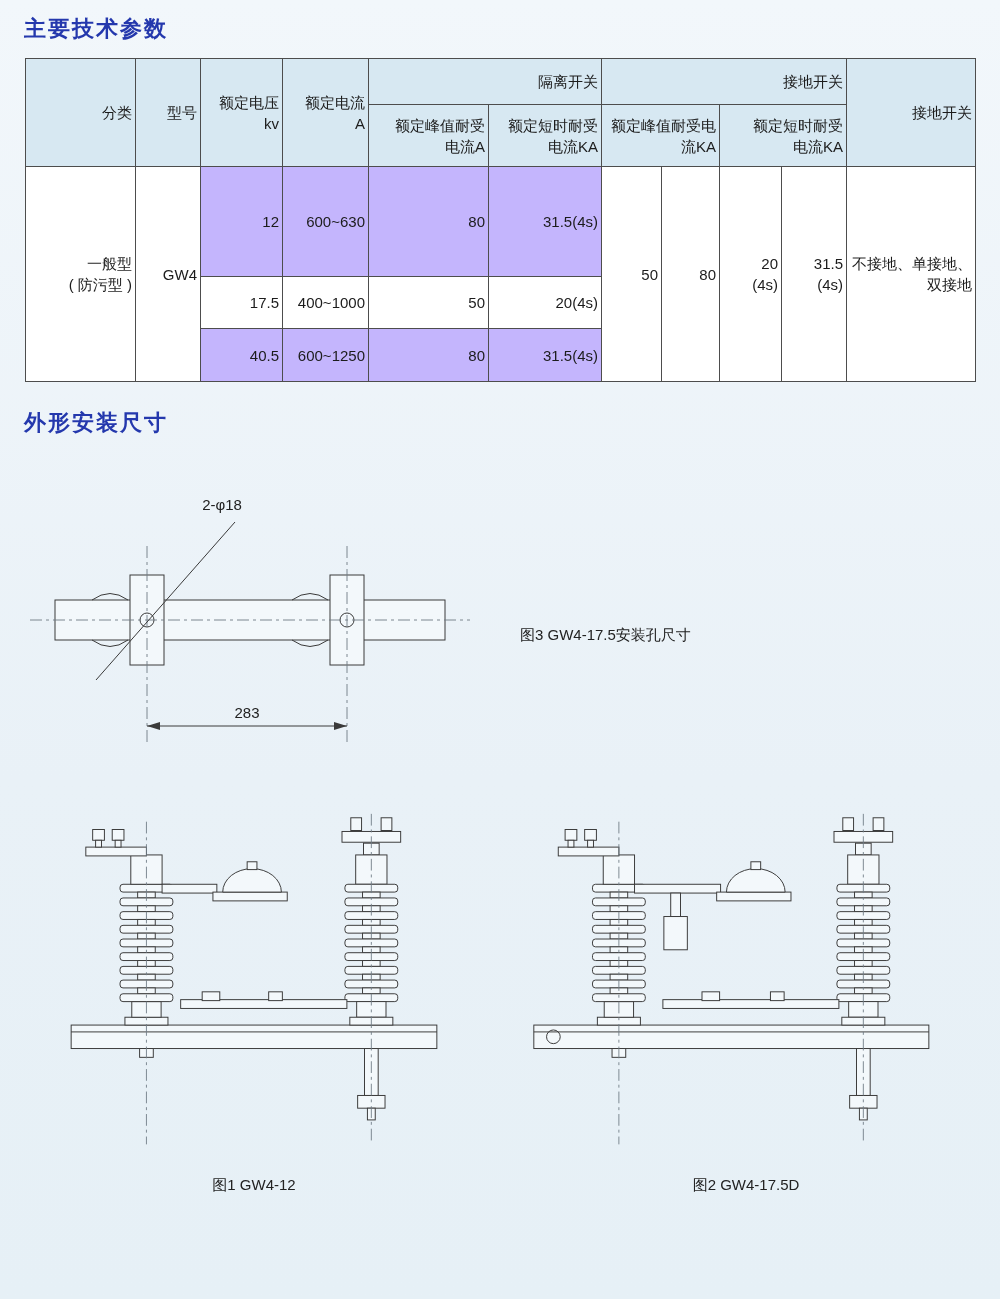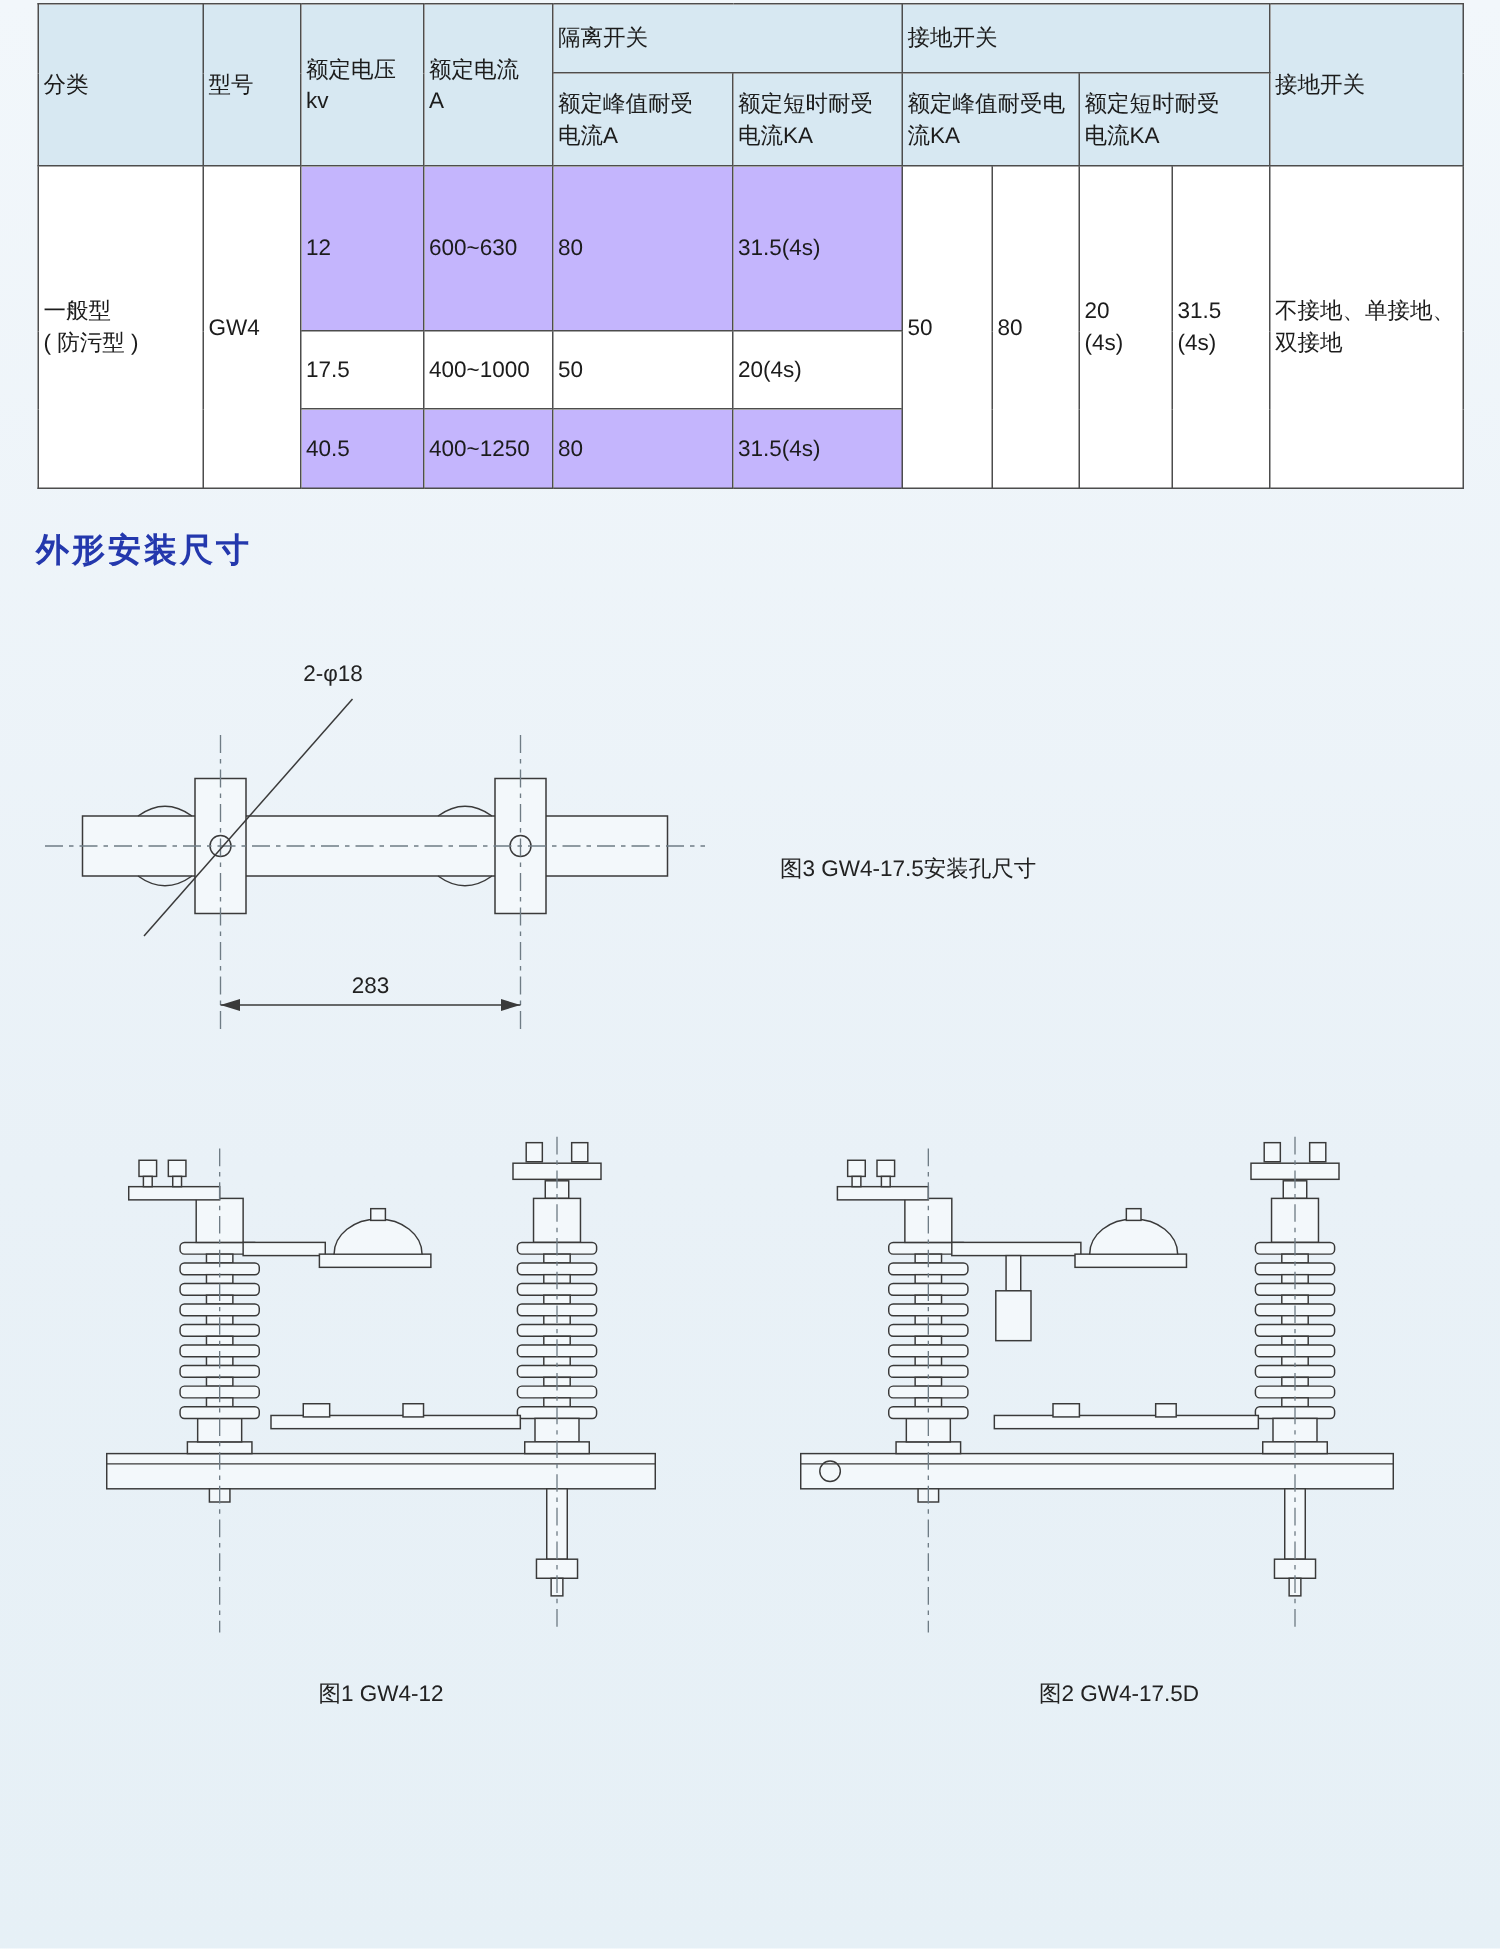--- a/index.html
+++ b/index.html
@@ -13,21 +13,21 @@
     font-size:22px; font-weight:700; color:#2438ad;
     margin:0; padding:14px 0 12px 24px; letter-spacing:2px;
   }
   h1.sec2 { padding-top:26px; }
 
   table.params {
     border-collapse:collapse; table-layout:fixed;
     width:950px; margin:2px 0 0 25px; background:#ffffff;
   }
   table.params td {
-    border:1px solid #4d4d4d; text-align:left; vertical-align:middle;
+    border:1px solid #4d4d4d; text-align:right; vertical-align:middle;
     font-size:15px; padding:2px 3px; line-height:1.4; overflow:hidden;
   }
   .hbg { background:#d7e8f2; }
   .rbg { background:#c4b5fd;margin-left:24px; }
   tr.hr1 { height:46px; }
   tr.hr2 { height:62px; }
   tr.dr1 { height:110px; }
   tr.dr2 { height:52px; }
   tr.dr3 { height:53px; }
 
@@ -43,20 +43,21 @@
   .sh { stroke:#3a3a3a; stroke-width:1; fill:#f3f8fb; }
   .cl { stroke:#6f7c85; stroke-width:0.9; fill:none; stroke-dasharray:12 4 3 4; }
   .dimtxt { font-size:15px; fill:#222; }
   .arrow { fill:#3a3a3a; stroke:none; }
 </style>
 </head>
 <body>
 
 <div class="page">
 
+  <h1 class="sec">主要技术参数</h1>
 
   <table class="params">
     <colgroup>
       <col style="width:110px">
         <col style="width:65px">
         <col style="width:82px">
         <col style="width:86px">
       <col style="width:120px">
         <col style="width:113px">
       <col style="width:60px">
@@ -122,21 +123,21 @@
         <td rowspan="3">不接地、单接地、双接地</td>
       </tr>
       <tr class="dr2">
         <td>17.5</td>
         <td>400~1000</td>
         <td>50</td>
         <td>20(4s)</td>
       </tr>
       <tr class="dr3">
         <td class="rbg">40.5</td>
-        <td class="rbg">400~1250</td>
+        <td class="rbg">600~1250</td>
         <td class="rbg">80</td>
         <td class="rbg">31.5(4s)</td>
       </tr>
     </tbody>
   </table>
 
   <h1 class="sec sec2">外形安装尺寸</h1>
 
   <div class="fig3">
     <svg width="520" height="300" viewBox="0 0 520 300">

